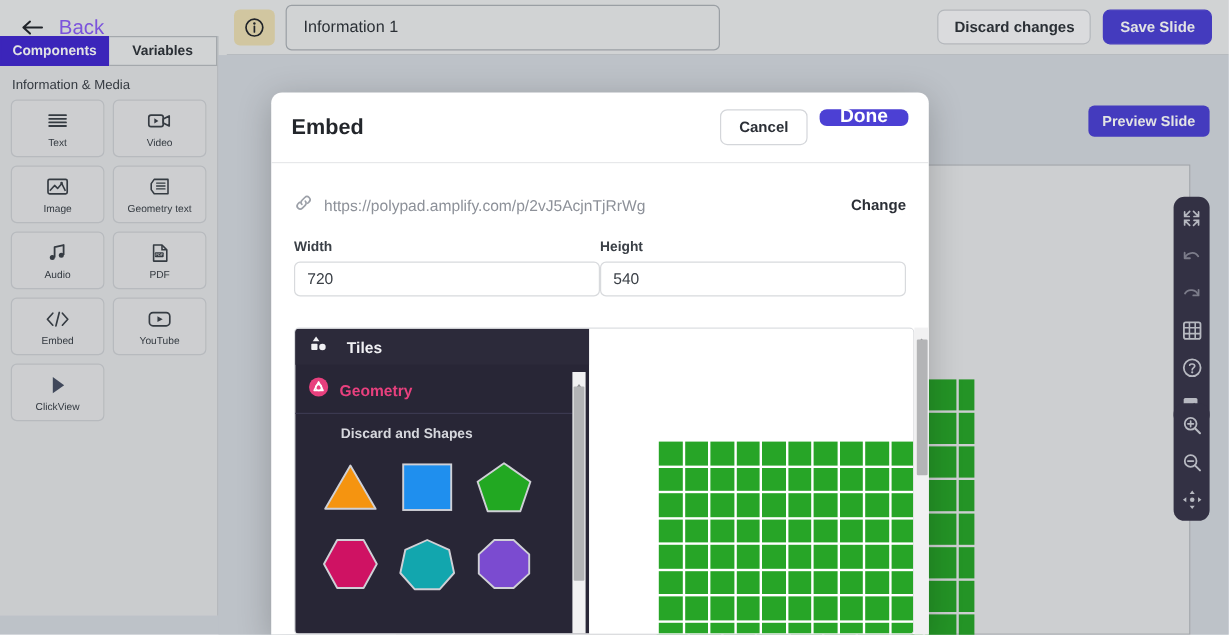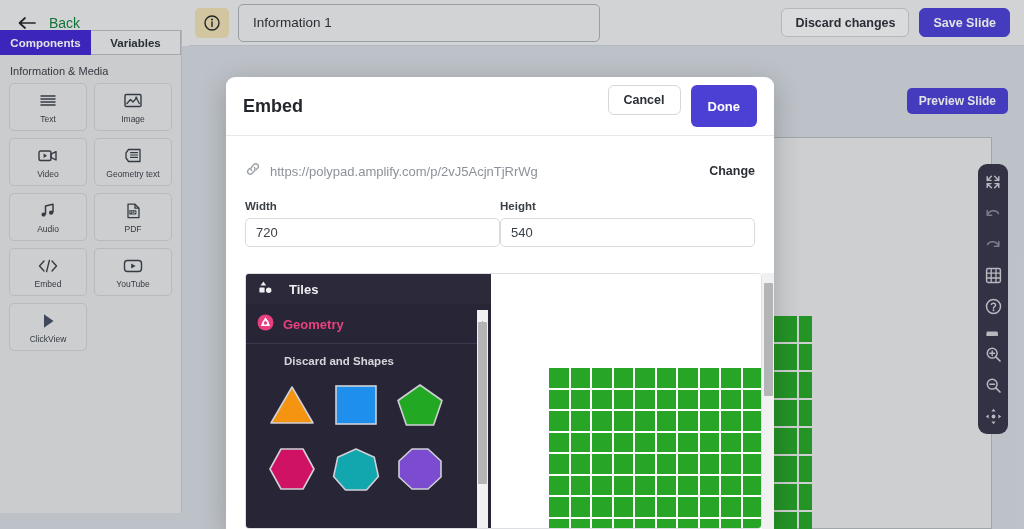--- a/index.html
+++ b/index.html
@@ -17,21 +17,21 @@
     background: #eceded; border-bottom: 1px solid #cfd2d5;
     display: flex; align-items: center;
   }
   .back-btn {
     display: flex; align-items: center; gap: 12px;
     width: 189px; height: 46px; padding-left: 17px;
     background: #eceded; cursor: pointer;
   }
   .back-arrow { width: 20px; height: 16px; position: relative; flex: none; }
   .back-arrow svg { display: block; }
-  .back-label { font-size: 14px; color: #15803d; }
+  .back-label { font-size: 17px; color: #8b5cf6; }
 
   .info-chip {
     margin-left: 6px; width: 34px; height: 30px; border-radius: 5px;
     background: #ecdfb2; display: flex; align-items: center; justify-content: center;
     cursor: pointer; flex: none;
   }
   .title-input {
     margin-left: 9px; width: 362px; height: 38px;
     background: #eceded; border: 1px solid #adb2b7; border-radius: 5px;
     font-size: 13.5px; color: #2e3338; padding: 0 14px;
@@ -130,21 +130,21 @@
   }
   .modal-title { font-size: 18px; font-weight: 700; color: #23262b; }
   .modal-head-actions { margin-left: auto; display: flex; gap: 10px; }
   .btn-cancel {
     background: #fff; border: 1px solid #d4d6da; color: #2b2f36;
     border-radius: 6px; font-size: 12.5px; font-weight: 700;
     padding: 0 15px; height: 30px; display: flex; align-items: center; cursor: pointer;
   }
   .btn-done {
     background: #4c40d4; color: #fff; border-radius: 6px;
-    font-size: 13px; font-weight: 700; padding: 0 17px; height: 42px;
+    font-size: 16px; font-weight: 700; padding: 0 17px; height: 14px;
     display: flex; align-items: center; cursor: pointer;
   }
   .url-row {
     height: 46px; display: flex; align-items: center;
     margin: 12px 19px 0 19px; gap: 9px;
   }
   .url-text { font-size: 13px; color: #8d9199; }
   .change-link {
     margin-left: auto; font-size: 12.5px; font-weight: 700; color: #2b2f36; cursor: pointer;
   }
@@ -247,38 +247,38 @@
               <g stroke="#3b4047" stroke-width="1.5" stroke-linecap="round">
                 <path d="M3 3h14M3 6h14M3 9h14M3 12h14"></path>
               </g>
             </svg>
         </span>
         <span class="lbl">Text</span>
       </div>
 
       <div class="comp-card">
         <span class="ic">
+          <svg width="22" height="15" viewBox="0 0 22 15">
+              <rect x="2" y="3" width="12" height="9.5" rx="1.8" fill="none" stroke="#3b4047" stroke-width="1.4"></rect>
+              <path d="M14 6.2 L19 3.6 V12 L14 9.4 Z" fill="none" stroke="#3b4047" stroke-width="1.4" stroke-linejoin="round"></path>
+              <path d="M6.6 5.6 L10 7.8 L6.6 10 Z" fill="#3b4047"></path>
+            </svg>
+        </span>
+        <span class="lbl">Video</span>
+      </div>
+
+      <div class="comp-card">
+        <span class="ic">
           <svg width="20" height="17" viewBox="0 0 20 17">
               <rect x="2" y="2.5" width="16" height="12" rx="1.3" fill="none" stroke="#3b4047" stroke-width="1.4"></rect>
               <path d="M3.5 12 L7.5 7.5 L10 10 L13.5 6 L16.5 12" fill="none" stroke="#3b4047" stroke-width="1.3" stroke-linejoin="round"></path>
               <circle cx="13.3" cy="5.6" r="1.1" fill="#3b4047"></circle>
             </svg>
         </span>
         <span class="lbl">Image</span>
-      </div>
-
-      <div class="comp-card">
-        <span class="ic">
-          <svg width="22" height="15" viewBox="0 0 22 15">
-              <rect x="2" y="3" width="12" height="9.5" rx="1.8" fill="none" stroke="#3b4047" stroke-width="1.4"></rect>
-              <path d="M14 6.2 L19 3.6 V12 L14 9.4 Z" fill="none" stroke="#3b4047" stroke-width="1.4" stroke-linejoin="round"></path>
-              <path d="M6.6 5.6 L10 7.8 L6.6 10 Z" fill="#3b4047"></path>
-            </svg>
-        </span>
-        <span class="lbl">Video</span>
       </div>
 
       <div class="comp-card">
         <span class="ic">
           <svg width="20" height="17" viewBox="0 0 20 17">
               <path d="M5.5 2.5 H17 V14.5 H5.5 L3 11 V6 Z" fill="none" stroke="#3b4047" stroke-width="1.3" stroke-linejoin="round"></path>
               <g stroke="#3b4047" stroke-width="1.1" stroke-linecap="round">
                 <path d="M7.5 5.6h7M7.5 8h7M7.5 10.4h7"></path>
               </g>
             </svg>

